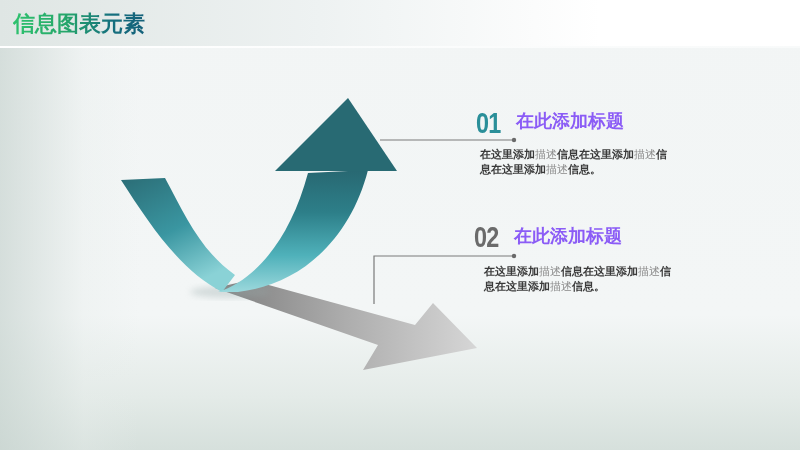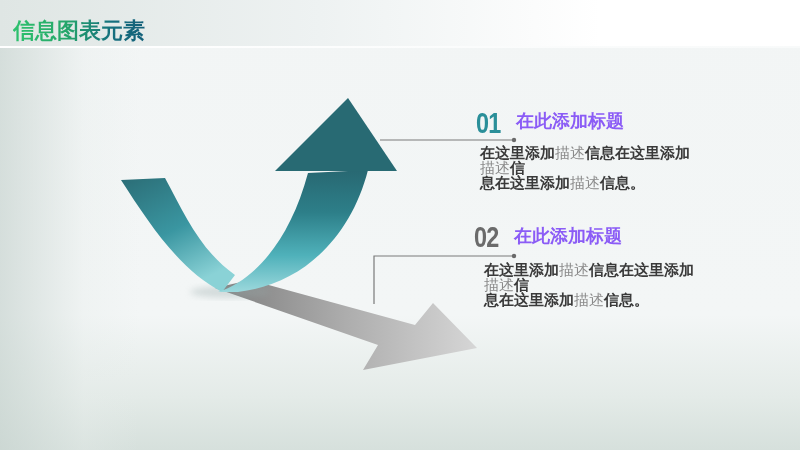--- a/index.html
+++ b/index.html
@@ -5,31 +5,31 @@
   html, body { margin:0; padding:0; }
   body { width:800px; height:450px; overflow:hidden; position:relative;
     font-family: "DejaVu Sans", "Liberation Sans", sans-serif;
     background: linear-gradient(180deg, #f2f5f5 0%, #f3f6f6 70%, #e4ebe8 88%, #d6e0dc 100%); }
   .side-shade { position:absolute; left:0; top:0; width:140px; height:450px;
     background: linear-gradient(90deg, rgba(200,212,208,0.7) 0%, rgba(230,236,234,0.3) 60%, rgba(255,255,255,0) 100%); }
   .header { position:absolute; left:0; top:0; width:800px; height:46px;
     background: linear-gradient(90deg, #dfe6e4 0%, #eef2f2 40%, #ffffff 75%, #ffffff 100%); }
   .header-line { position:absolute; left:0; top:46px; width:800px; height:2px;
     background: linear-gradient(90deg, #ffffff 0%, #f8fafa 100%); }
-  .title { position:absolute; left:13px; top:16px; font-size:22px; font-weight:bold; letter-spacing:0px;
+  .title { position:absolute; left:13px; top:9px; font-size:22px; font-weight:bold; letter-spacing:0px;
     background: linear-gradient(90deg, #2ec26e 0%, #25a66a 40%, #156f7e 75%, #14607a 100%);
     -webkit-background-clip:text; background-clip:text; color:transparent; }
   svg.graphic { position:absolute; left:0; top:0; }
   .num { position:absolute; font-family:"Liberation Sans", sans-serif; font-weight:bold; font-size:30px; transform:scaleX(0.78); transform-origin:left top; letter-spacing:-1px; }
   .num1 { left:476px; top:106px; color:#2a8f99; }
   .num2 { left:474px; top:220px; color:#6b6b6b; }
   .head { position:absolute; font-size:18px; color:#8b5cf6; font-weight:bold; }
   .head1 { left:516px; top:109px; }
   .head2 { left:514px; top:224px; }
-  .desc { position:absolute; font-size:15px; line-height:15px; color:#3a3a3a; font-weight:bold; width:220px;font-family:Liberation Mono, monospace; }
+  .desc { position:absolute; font-size:11px; line-height:15px; color:#3a3a3a; font-weight:bold; width:220px; }
   .desc .light { color:#8a8a8a; font-weight:normal; }
   .desc1 { left:480px; top:147px; }
   .desc2 { left:484px; top:264px; }
 </style>
 </head>
 <body>
 
 <div class="side-shade"></div>
 <div class="header"></div>
 <div class="header-line"></div>

